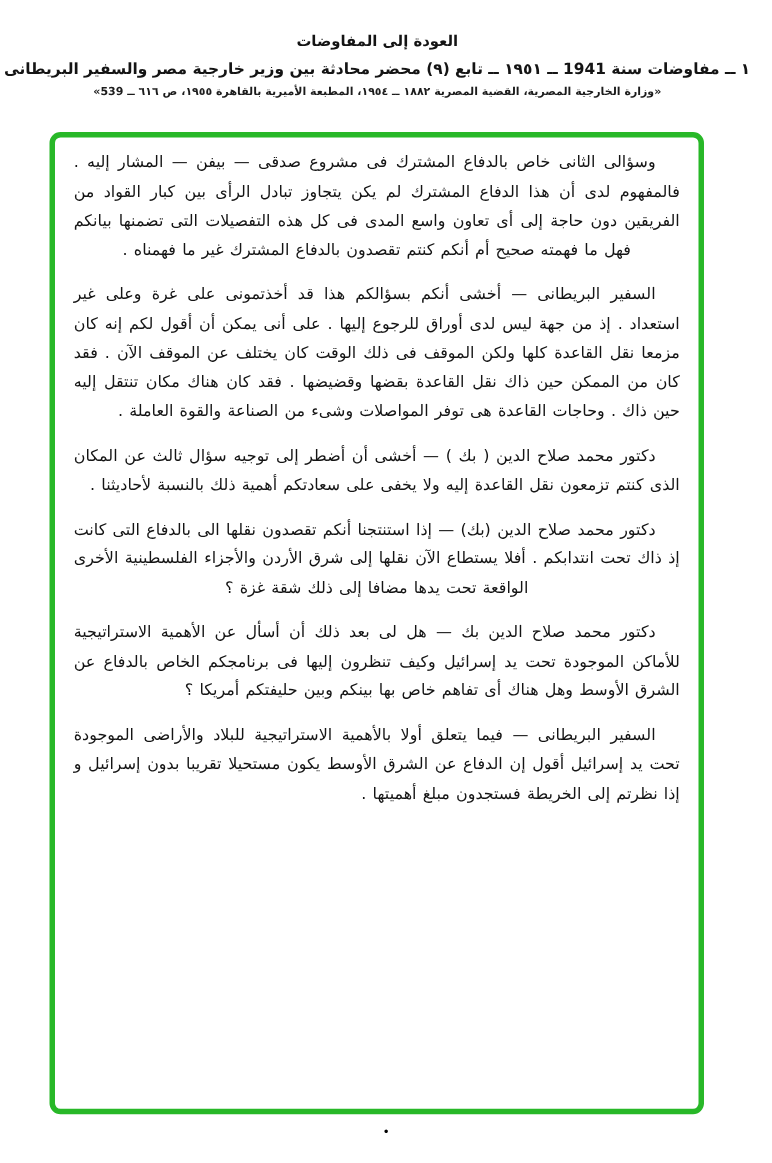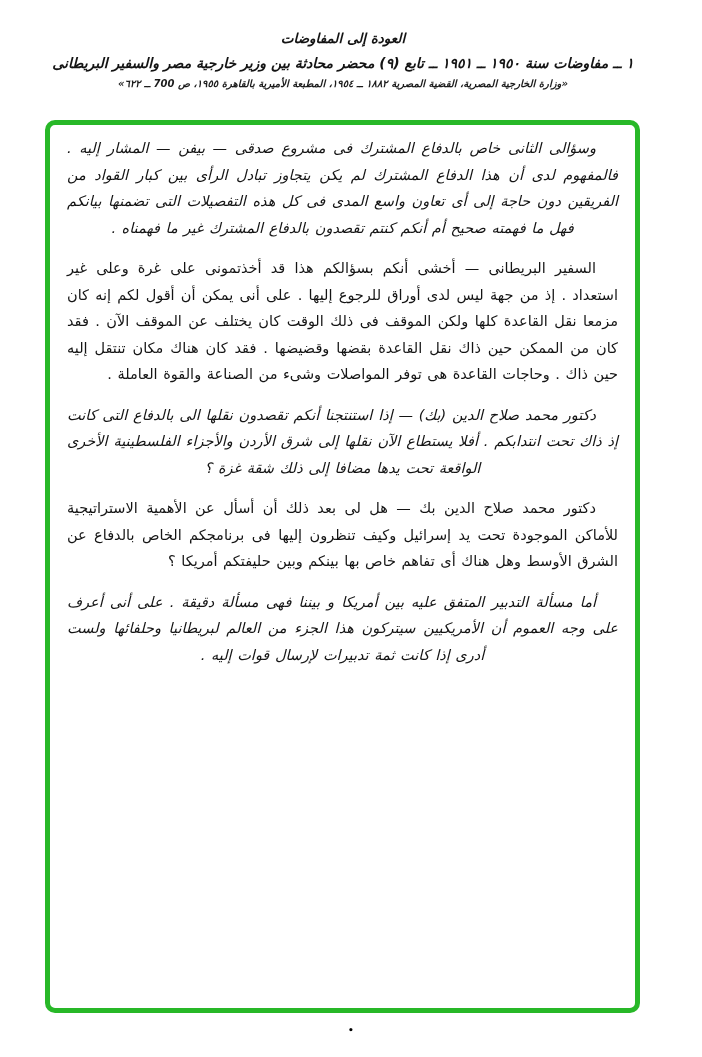--- a/index.html
+++ b/index.html
@@ -20,21 +20,20 @@
     position: absolute;
     inset: 0;
     background: #ffffff;
   }
   .header {
     position: absolute;
     top: 30px;
     left: 0;
     right: 16px;
     text-align: center;
-    font-style: italic;
   }
   .header .title {
     font-size: 13.5px;
     font-weight: bold;
     letter-spacing: 0.2px;
     margin: 0 0 9px 0;
   }
   .header .subtitle {
     font-size: 14px;
     font-weight: bold;
@@ -64,47 +63,47 @@
     margin: 0 0 14px 0;
     font-size: 14.5px;
     line-height: 26.5px;
     text-align: justify;
     text-align-last: right;
     text-indent: 22px;
     word-spacing: 1px;
   }
   .text-frame p.center-last {
     text-align-last: center;
-    font-style: italic;
   }
   .footer-mark {
     position: absolute;
     bottom: 22px;
     left: 0;
     right: 0;
     text-align: center;
     font-size: 9px;
     font-weight: bold;
     color: #000000;
   }
 </style>
 </head>
 <body>
 
 <div class="page">
 
   <div class="header">
     <p class="title">العودة إلى المفاوضات</p>
-    <p class="subtitle">١ ــ مفاوضات سنة ١٩٥٠ ــ ١٩٥١ ــ تابع (٩) محضر محادثة بين وزير خارجية مصر والسفير البريطانى</p>
-    <p class="citation">«وزارة الخارجية المصرية، القضية المصرية ١٨٨٢ ــ ١٩٥٤، المطبعة الأميرية بالقاهرة ١٩٥٥، ص 700 ــ ٦٢٢»</p>
+    <p class="subtitle">١ ــ مفاوضات سنة 1941 ــ ١٩٥١ ــ تابع (٩) محضر محادثة بين وزير خارجية مصر والسفير البريطانى</p>
+    <p class="citation">«وزارة الخارجية المصرية، القضية المصرية ١٨٨٢ ــ ١٩٥٤، المطبعة الأميرية بالقاهرة ١٩٥٥، ص ٦١٦ ــ 539»</p>
   </div>
 
   <div class="text-frame">
     <p class="center-last">وسؤالى الثانى خاص بالدفاع المشترك فى مشروع صدقى — بيفن — المشار إليه . فالمفهوم لدى أن هذا الدفاع المشترك لم يكن يتجاوز تبادل الرأى بين كبار القواد من الفريقين دون حاجة إلى أى تعاون واسع المدى فى كل هذه التفصيلات التى تضمنها بيانكم فهل ما فهمته صحيح أم أنكم كنتم تقصدون بالدفاع المشترك غير ما فهمناه .</p>
     <p>السفير البريطانى — أخشى أنكم بسؤالكم هذا قد أخذتمونى على غرة وعلى غير استعداد . إذ من جهة ليس لدى أوراق للرجوع إليها . على أنى يمكن أن أقول لكم إنه كان مزمعا نقل القاعدة كلها ولكن الموقف فى ذلك الوقت كان يختلف عن الموقف الآن .  فقد كان من الممكن حين ذاك نقل القاعدة بقضها وقضيضها . فقد كان هناك مكان تنتقل إليه حين ذاك . وحاجات القاعدة هى توفر المواصلات وشىء من الصناعة والقوة العاملة .</p>
+    <p>دكتور محمد صلاح الدين ( بك ) — أخشى أن أضطر إلى توجيه سؤال ثالث عن المكان الذى كنتم تزمعون نقل القاعدة إليه ولا يخفى على سعادتكم أهمية ذلك بالنسبة لأحاديثنا .</p>
     <p class="center-last">دكتور محمد صلاح الدين (بك) — إذا استنتجنا أنكم تقصدون نقلها الى بالدفاع التى كانت إذ ذاك تحت انتدابكم . أفلا يستطاع الآن نقلها إلى شرق الأردن والأجزاء الفلسطينية الأخرى الواقعة تحت يدها مضافا إلى ذلك شقة غزة ؟</p>
     <p>دكتور محمد صلاح الدين بك — هل لى بعد ذلك أن أسأل عن الأهمية الاستراتيجية للأماكن الموجودة تحت يد إسرائيل وكيف تنظرون إليها فى برنامجكم الخاص بالدفاع عن الشرق الأوسط وهل هناك أى تفاهم خاص بها بينكم وبين حليفتكم أمريكا ؟</p>
-    <p class="center-last">أما مسألة التدبير المتفق عليه بين أمريكا و بيننا فهى مسألة دقيقة . على أنى أعرف على وجه العموم أن الأمريكيين سيتركون هذا الجزء من العالم لبريطانيا وحلفائها ولست أدرى إذا كانت ثمة تدبيرات لإرسال قوات إليه .</p>
+    <p>السفير البريطانى — فيما يتعلق أولا بالأهمية الاستراتيجية للبلاد والأراضى الموجودة تحت يد إسرائيل أقول إن الدفاع عن الشرق الأوسط يكون مستحيلا تقريبا بدون إسرائيل و إذا نظرتم إلى الخريطة فستجدون مبلغ أهميتها .</p>
   </div>
 
   <div class="footer-mark">•</div>
 
 </div>
 
 </body></html>

